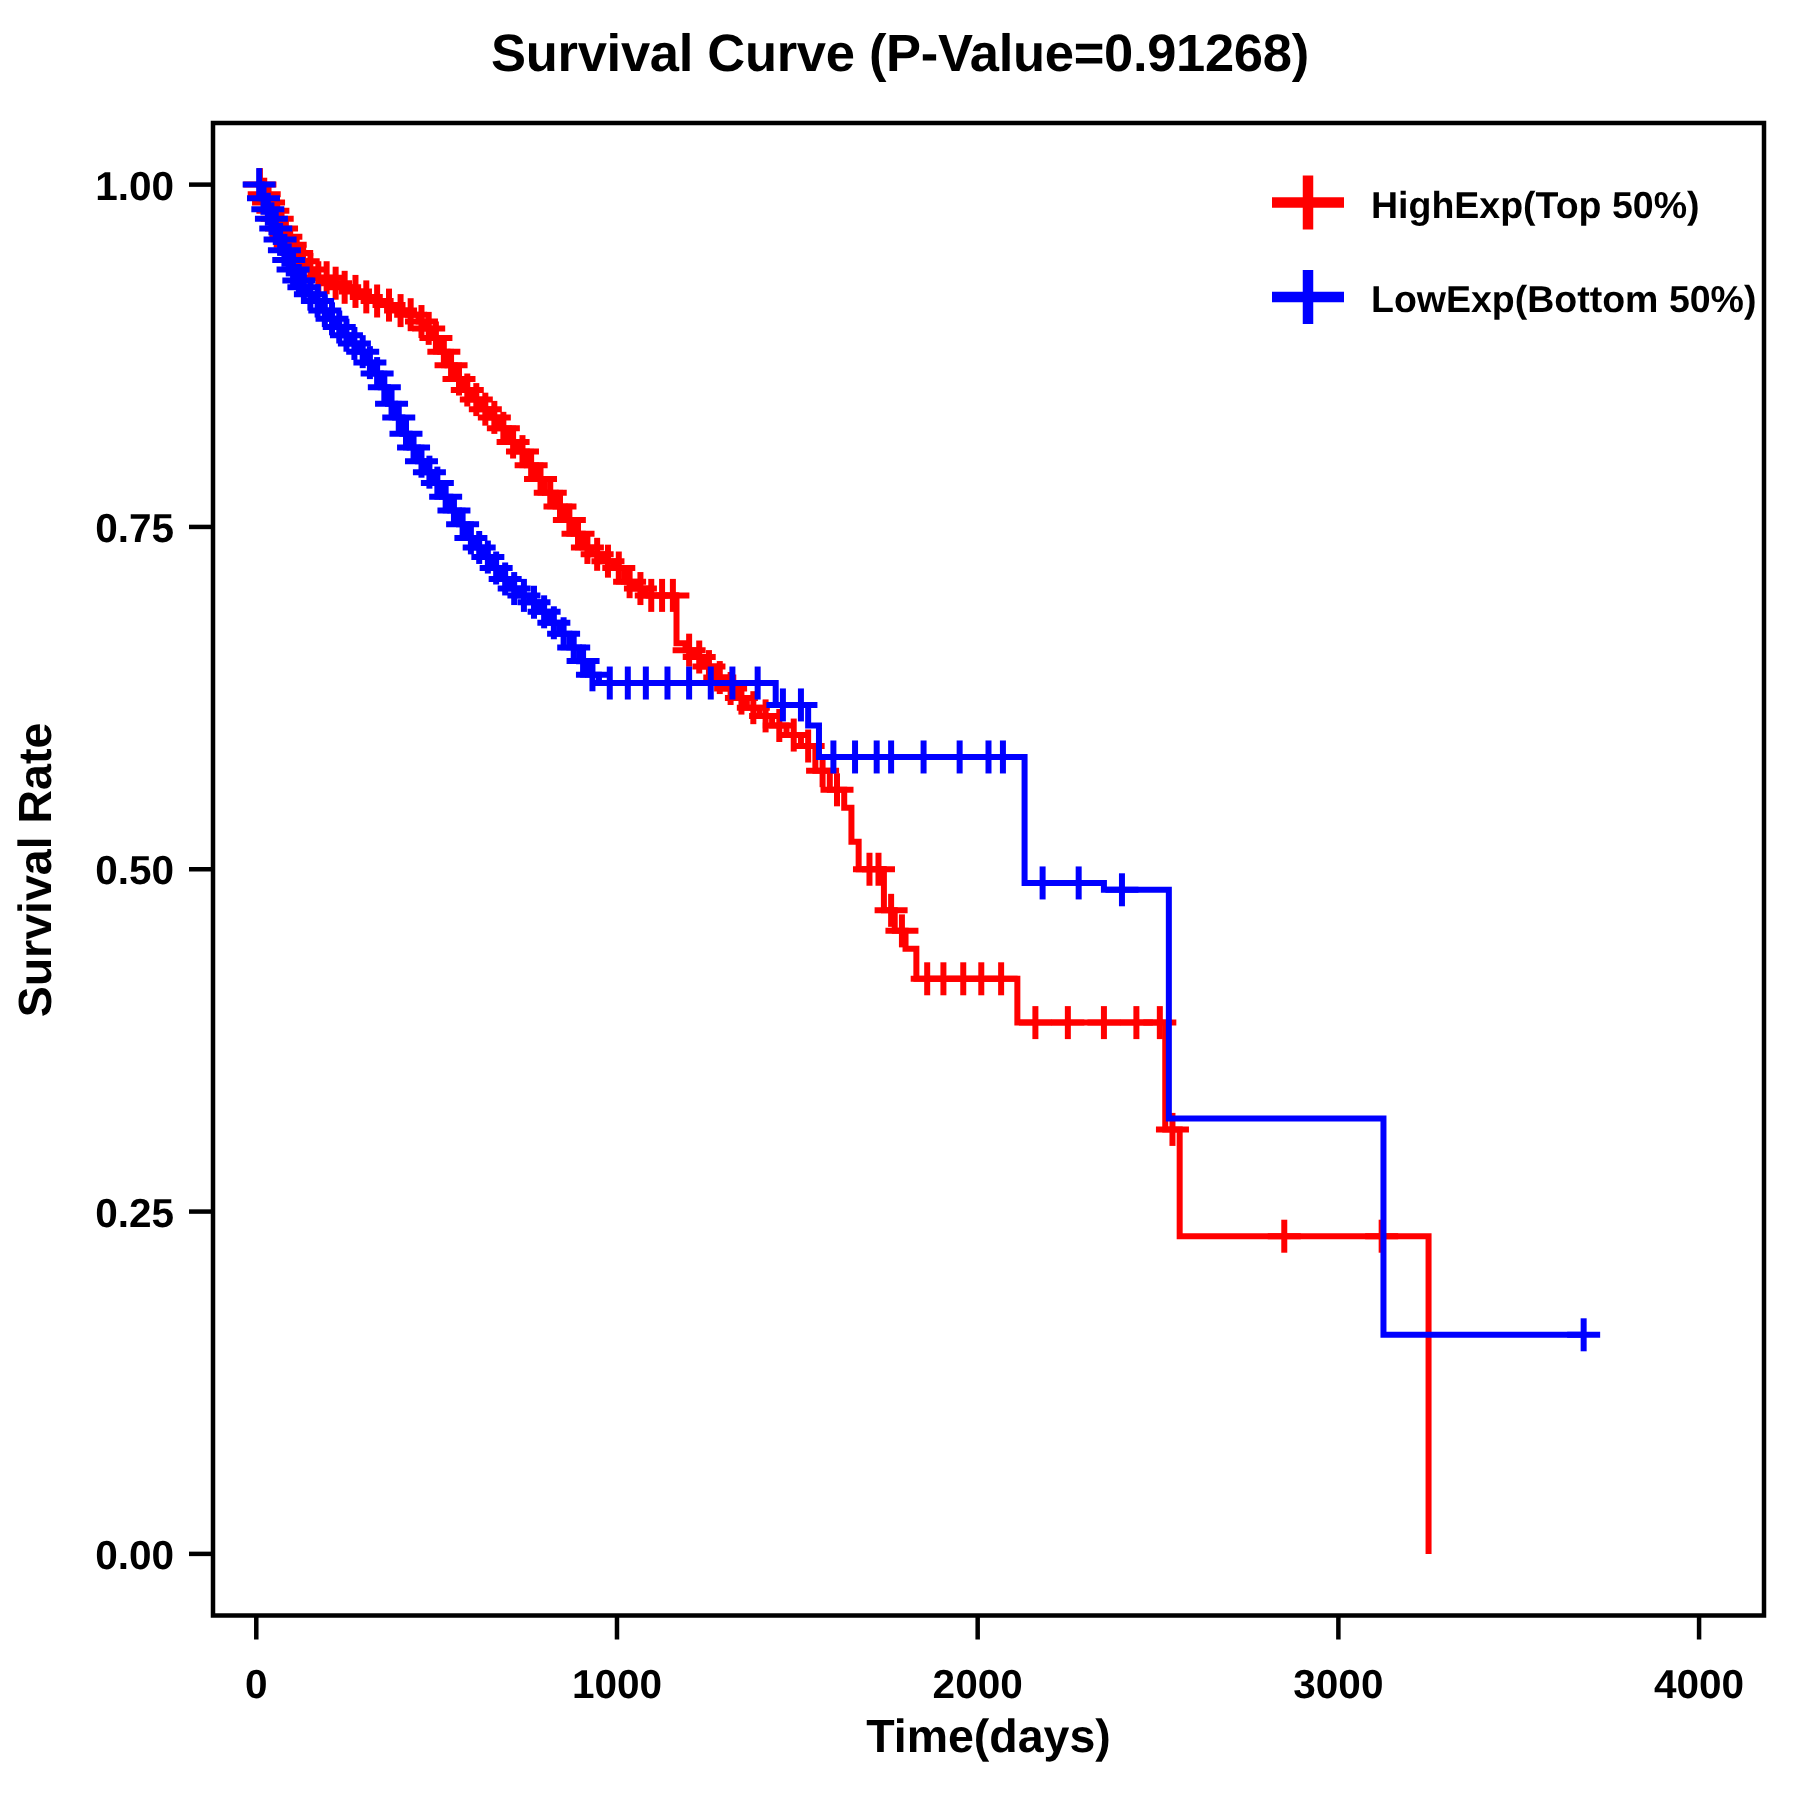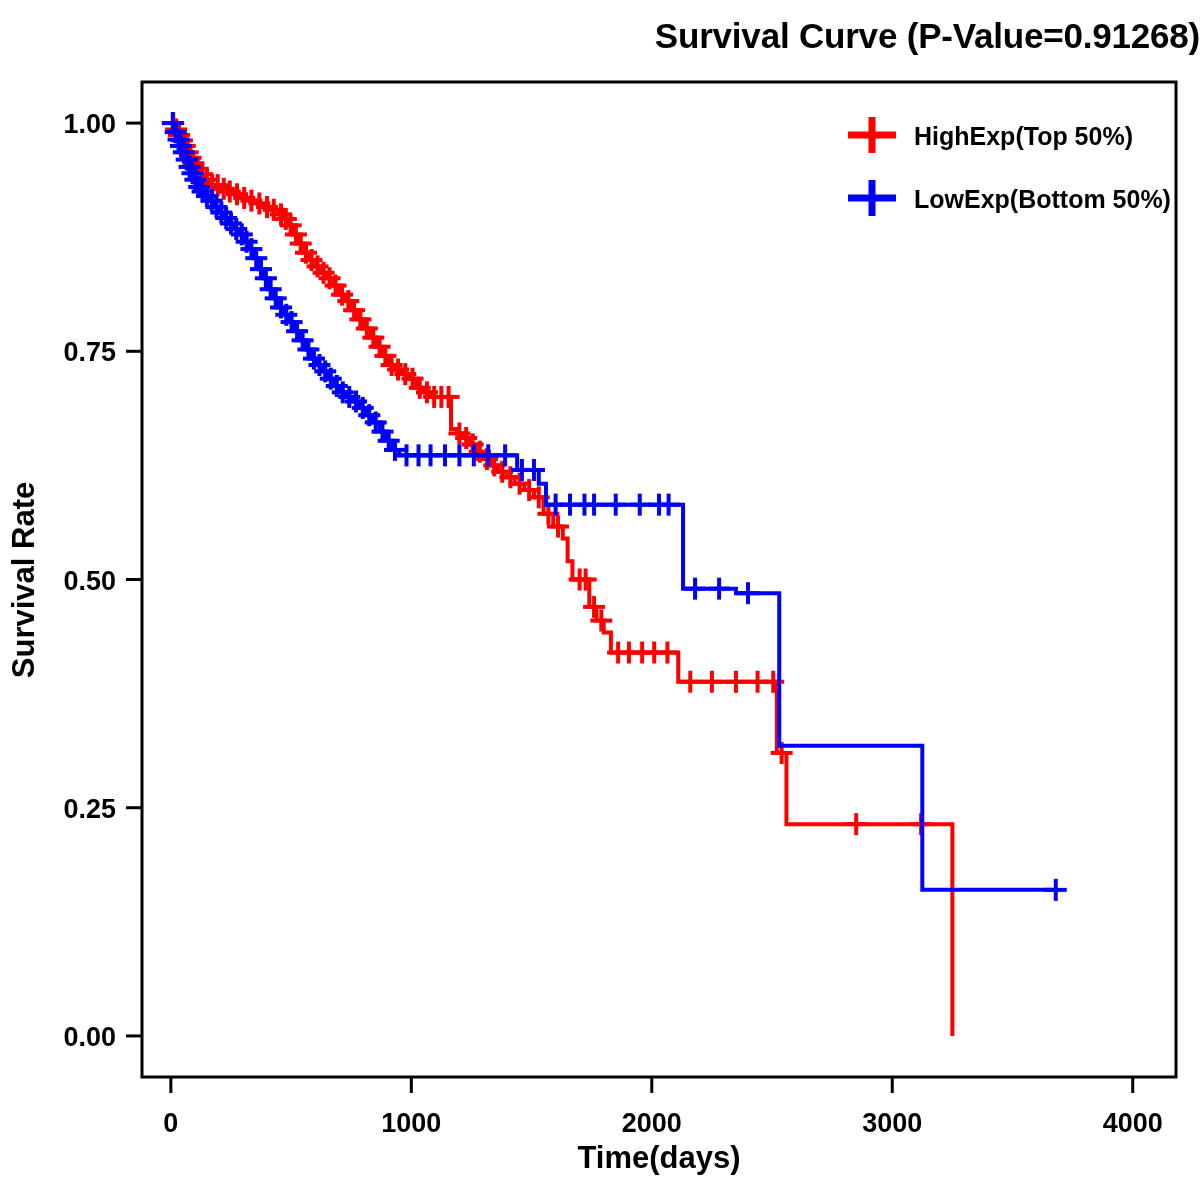--- a/index.html
+++ b/index.html
@@ -17,21 +17,21 @@
     position: relative;
     width: 1200px;
     height: 1200px;
     background: #ffffff;
   }
   #chart-title {
     position: absolute;
     top: 16px;
     left: 0;
     width: 1200px;
-    text-align: right;
+    text-align: center;
     font-size: 35px;
     font-weight: bold;
     color: #000000;
     letter-spacing: -0.2px;
     font-family: "Liberation Sans", sans-serif;
   }
   #plot-svg {
     position: absolute;
     top: 0;
     left: 0;

